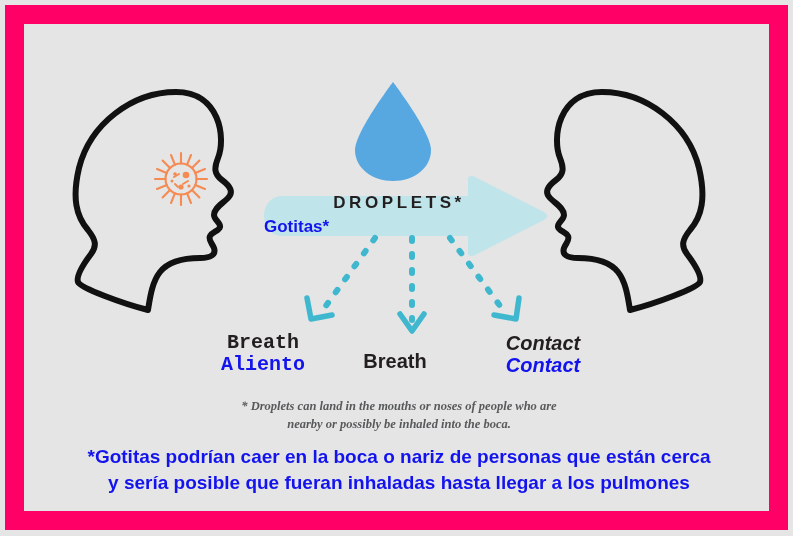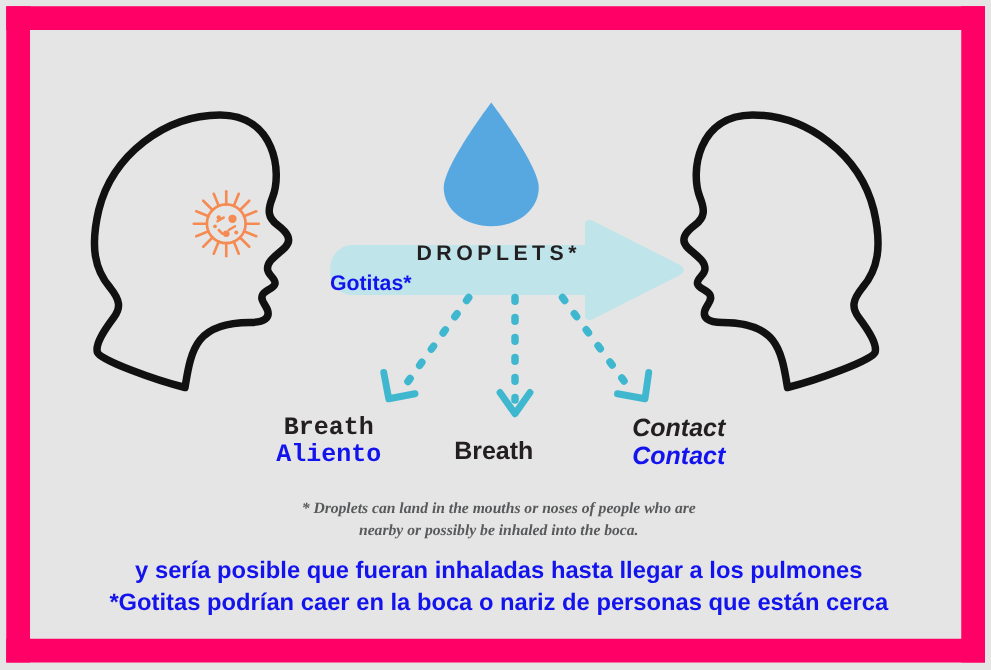--- a/index.html
+++ b/index.html
@@ -288,18 +288,18 @@
       <span class="en">Contact</span>
       <span class="es">Contact</span>
     </div>
 
     <div class="note-en">
       <div>* Droplets can land in the mouths or noses of people who are</div>
       <div>nearby or possibly be inhaled into the boca.</div>
     </div>
 
     <div class="note-es">
+      <div>*Gotitas podrían caer en la boca o nariz de personas que están cerca</div>
       <div>y sería posible que fueran inhaladas hasta llegar a los pulmones</div>
-      <div>*Gotitas podrían caer en la boca o nariz de personas que están cerca</div>
     </div>
 
   </div>
 </div>
 
 </body></html>

